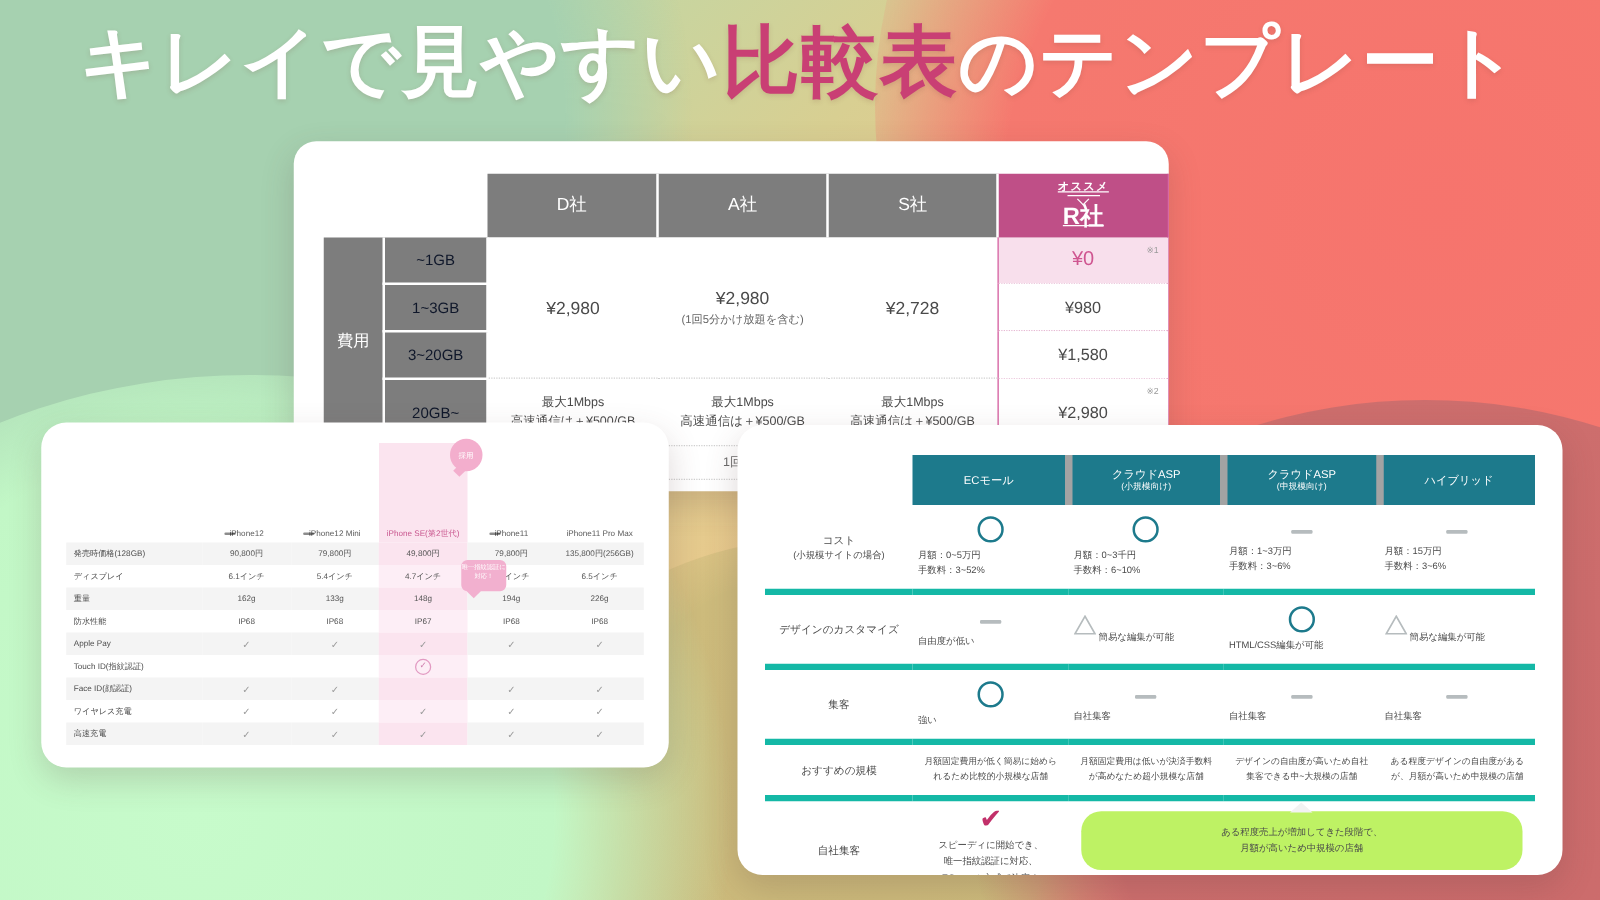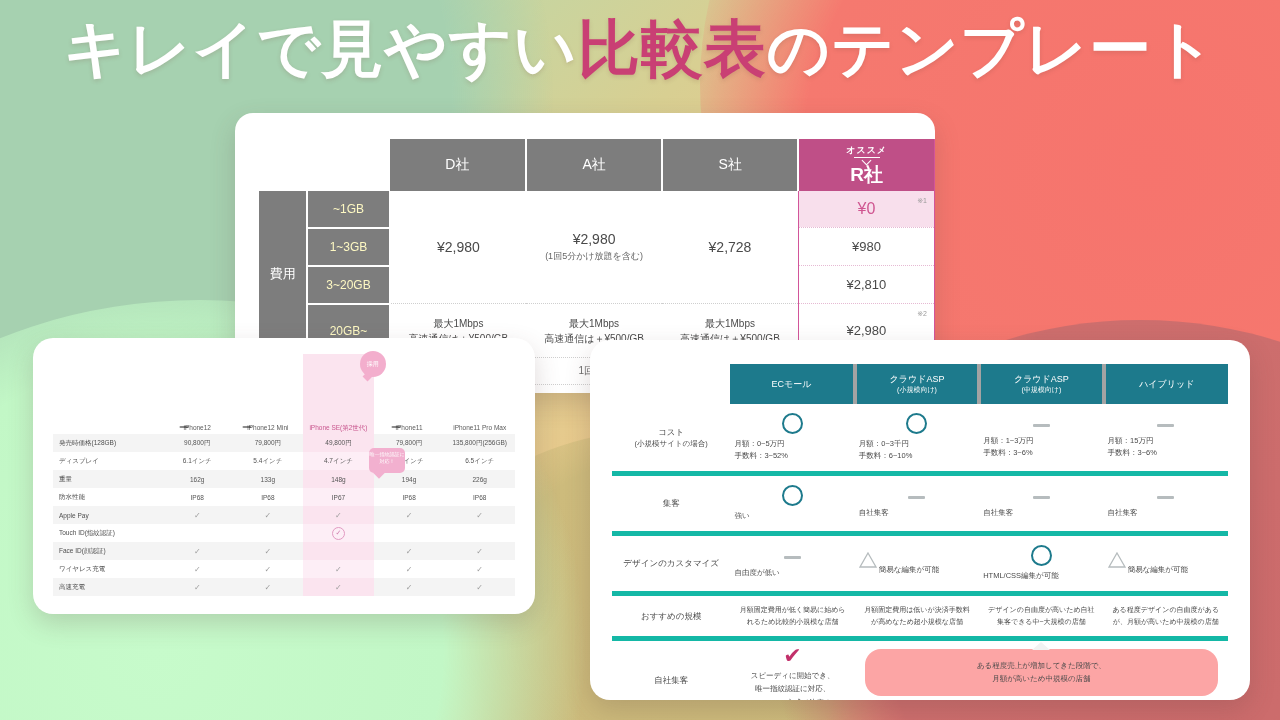--- a/index.html
+++ b/index.html
@@ -46,30 +46,30 @@
   
   #t1{position:absolute;left:24px;top:26px;width:676px;border-collapse:collapse;
       font-size:11px;color:#3d3d3d;table-layout:fixed;}
   #t1 td,#t1 th{padding:0;}
   .t1-blank{width:45px;}
   .t1-sub{width:77px;}
   .t1-co{width:127px;}
   .t1-hd{background:#7d7d7d;color:#fff;font-weight:normal;font-size:14px;
          height:34px;text-align:center;border-right:2px solid #fff;vertical-align:middle;}
   .t1-rec{background:#bf4f87;color:#fff;width:127px;text-align:center;
-          vertical-align:middle;padding:4px 12px 5px !important;}
+          vertical-align:middle;padding:4px 12px 5px !important;text-decoration:underline;}
   .t1-rec .rec-top{font-size:9px;font-weight:bold;letter-spacing:1px;line-height:1.1;}
   .t1-rec .rec-arrow{display:block;width:26px;height:7px;margin:1px auto 0;position:relative;}
   .t1-rec .rec-arrow:before{content:"";position:absolute;left:0;top:0;width:26px;height:1px;background:#fff;}
   .t1-rec .rec-arrow:after{content:"";position:absolute;left:9px;top:0;width:6px;height:6px;
      border-right:1px solid #fff;border-bottom:1px solid #fff;transform:rotate(45deg);}
   .t1-rec .rec-name{font-size:19px;line-height:1.15;margin-top:1px;}
   .t1-left{background:#7d7d7d;color:#fff;text-align:center;vertical-align:middle;
            font-size:13px;border-right:2px solid #fff;border-bottom:2px solid #fff;}
-  .t1-sublabel{background:#7d7d7d;color:#fef9c3;text-align:center;vertical-align:middle;
+  .t1-sublabel{background:#7d7d7d;color:#0f172a;text-align:center;vertical-align:middle;
            font-size:12px;height:36px;border-bottom:2px solid #fff;border-right:2px solid #fff;}
   .t1-val{text-align:center;vertical-align:middle;font-size:14px;color:#4a4a4a;
           border-bottom:1px dotted #cfcfcf;background:#fff;}
   .t1-val .sm{display:block;font-size:9px;color:#666;margin-top:3px;}
   .t1-pink-cell{background:#f8dfec;color:#cf5590;text-align:center;vertical-align:middle;
         font-size:16px;position:relative;border-bottom:1px dotted #e6b9d3;}
   .t1-r-cell{background:#fff;text-align:center;vertical-align:middle;font-size:13px;
         color:#4a4a4a;position:relative;border-bottom:1px dotted #e6b9d3;}
   .note{position:absolute;right:7px;top:6px;font-size:7px;color:#9a9a9a;}
   .rcol{border-left:1.3px solid #d2559a;border-right:1.3px solid #d2559a;}
@@ -111,38 +111,38 @@
   .bubble-note:after{content:"";position:absolute;left:6px;bottom:-4px;width:8px;height:8px;
       background:#f2b0cf;transform:rotate(45deg);}
 
   
   #t3{position:absolute;left:22px;top:24px;width:616px;border-collapse:collapse;
       font-size:8px;color:#4a4a4a;table-layout:fixed;}
   #t3 td,#t3 th{padding:0;}
   .e-label{width:118px;}
   .e-col{width:124px;}
   .e-hd{background:#1d7a8c;color:#fff;height:40px;text-align:center;vertical-align:middle;
-     font-weight:normal;font-size:9px;line-height:1.35;border-right:4px solid #a3a3a3;}
+     font-weight:normal;font-size:9px;line-height:1.35;border-right:6px solid #a3a3a3;}
   .e-hd .sub{font-size:7px;display:block;}
   .e-rowlabel{text-align:center;vertical-align:middle;font-size:8.5px;color:#4a4a4a;line-height:1.5;}
   .e-rowlabel .sub{font-size:7.5px;display:block;}
   .e-cell{vertical-align:middle;padding:9px 4px !important;
      font-size:7.5px;line-height:1.6;color:#4a4a4a;}
   .e-row{border-bottom:5px solid #14b8a6;}
   .mk{display:block;margin:0 auto 4px;}
   .mk-o{width:17px;height:17px;border-radius:50%;border:2.2px solid #1d7a8c;}
   .mk-d{width:17px;height:3px;background:#b6bcbe;border-radius:1px;margin-top:7px;margin-bottom:8px;}
   .tri{width:18px;height:16px;margin:0 auto 4px;}
   .e-scale{text-align:center;font-size:7px;line-height:1.7;color:#4a4a4a;
      padding:8px 6px !important;vertical-align:middle;}
   .big-chk{color:#c2306a;font-size:22px;font-weight:bold;line-height:1;
      display:block;margin-bottom:2px;font-family:"DejaVu Sans",sans-serif;}
   .verdict{text-align:center;font-size:7.5px;line-height:1.8;color:#4a4a4a;
      padding:4px 4px 10px !important;vertical-align:top;}
-  .callout{position:relative;background:#fca5a5;border-radius:16px;color:#4a4a4a;
+  .callout{position:relative;background:#bef264;border-radius:16px;color:#4a4a4a;
      font-size:7.5px;line-height:1.8;text-align:center;padding:10px 8px;margin:8px 10px 0;}
   .callout:before{content:"";position:absolute;left:50%;transform:translateX(-50%);top:-7px;
      width:0;height:0;border-left:9px solid transparent;border-right:9px solid transparent;
      border-bottom:8px solid #f2f2f2;}
 </style>
 </head>
 <body>
 
 <div id="bg">
   <div id="bg-base"></div>
@@ -194,21 +194,21 @@
     </tr>
     <tr>
       <td class="t1-sublabel">1~3GB</td>
       <td class="t1-r-cell rcol">
         <span>¥980</span>
       </td>
     </tr>
     <tr>
       <td class="t1-sublabel">3~20GB</td>
       <td class="t1-r-cell rcol">
-        <span>¥2,810</span>
+        <span>¥1,580</span>
       </td>
     </tr>
     <tr>
       <td class="t1-sublabel" style="height:52px;">20GB~</td>
       <td class="t1-mbps">
         <span>最大1Mbps</span><br>
         <span>高速通信は＋¥500/GB</span>
       </td>
       <td class="t1-mbps">
         <span>最大1Mbps</span><br>
@@ -395,60 +395,60 @@
         <span class="mk mk-d"></span>
         <span>月額：1~3万円</span><br><span>手数料：3~6%</span>
       </td>
       <td class="e-cell">
         <span class="mk mk-d"></span>
         <span>月額：15万円</span><br><span>手数料：3~6%</span>
       </td>
     </tr>
 
     <tr class="e-row">
-      <td class="e-rowlabel">集客</td>
-      <td class="e-cell">
-        <span class="mk mk-o"></span>
-        <span>強い</span>
-      </td>
-      <td class="e-cell">
-        <span class="mk mk-d"></span>
-        <span>自社集客</span>
-      </td>
-      <td class="e-cell">
-        <span class="mk mk-d"></span>
-        <span>自社集客</span>
-      </td>
-      <td class="e-cell">
-        <span class="mk mk-d"></span>
-        <span>自社集客</span>
-      </td>
-    </tr>
-
-    <tr class="e-row">
       <td class="e-rowlabel">デザインのカスタマイズ</td>
       <td class="e-cell">
         <span class="mk mk-d"></span>
         <span>自由度が低い</span>
       </td>
       <td class="e-cell">
         <svg class="tri" viewBox="0 0 18 16">
               <path d="M9 1 L17 15 L1 15 Z" fill="none" stroke="#b6bcbe" stroke-width="1.3"></path>
             </svg>
         <span>簡易な編集が可能</span>
       </td>
       <td class="e-cell">
         <span class="mk mk-o"></span>
         <span>HTML/CSS編集が可能</span>
       </td>
       <td class="e-cell">
         <svg class="tri" viewBox="0 0 18 16">
               <path d="M9 1 L17 15 L1 15 Z" fill="none" stroke="#b6bcbe" stroke-width="1.3"></path>
             </svg>
         <span>簡易な編集が可能</span>
+      </td>
+    </tr>
+
+    <tr class="e-row">
+      <td class="e-rowlabel">集客</td>
+      <td class="e-cell">
+        <span class="mk mk-o"></span>
+        <span>強い</span>
+      </td>
+      <td class="e-cell">
+        <span class="mk mk-d"></span>
+        <span>自社集客</span>
+      </td>
+      <td class="e-cell">
+        <span class="mk mk-d"></span>
+        <span>自社集客</span>
+      </td>
+      <td class="e-cell">
+        <span class="mk mk-d"></span>
+        <span>自社集客</span>
       </td>
     </tr>
 
     <tr class="e-row">
       <td class="e-rowlabel">おすすめの規模</td>
       <td class="e-scale">月額固定費用が低く簡易に始められるため比較的小規模な店舗</td>
       <td class="e-scale">月額固定費用は低いが決済手数料が高めなため超小規模な店舗</td>
       <td class="e-scale">デザインの自由度が高いため自社集客できる中~大規模の店舗</td>
       <td class="e-scale">ある程度デザインの自由度があるが、月額が高いため中規模の店舗</td>
     </tr>

